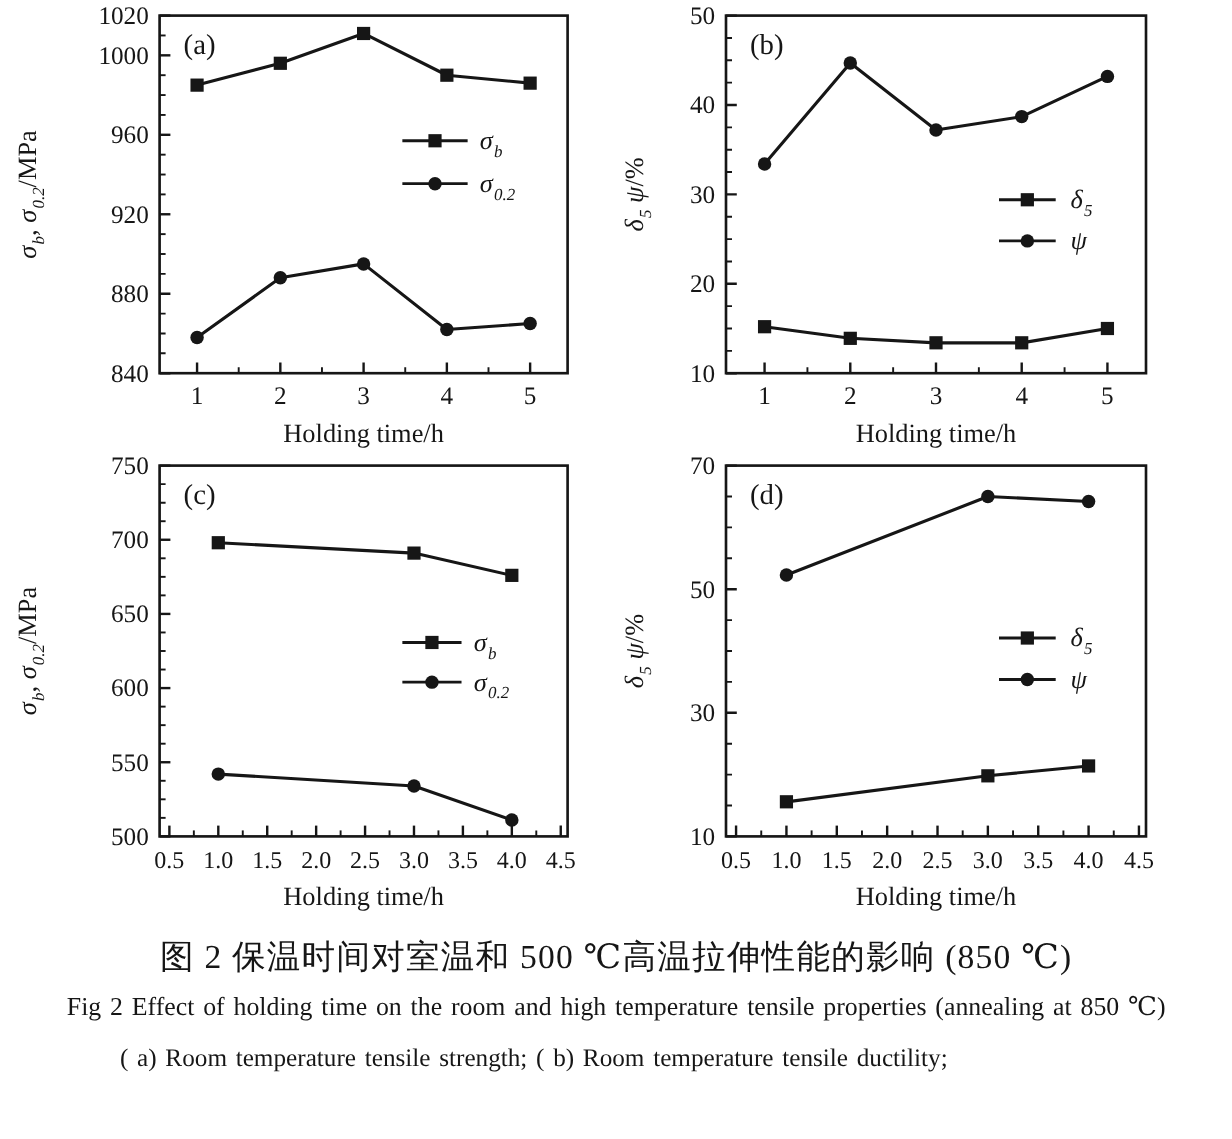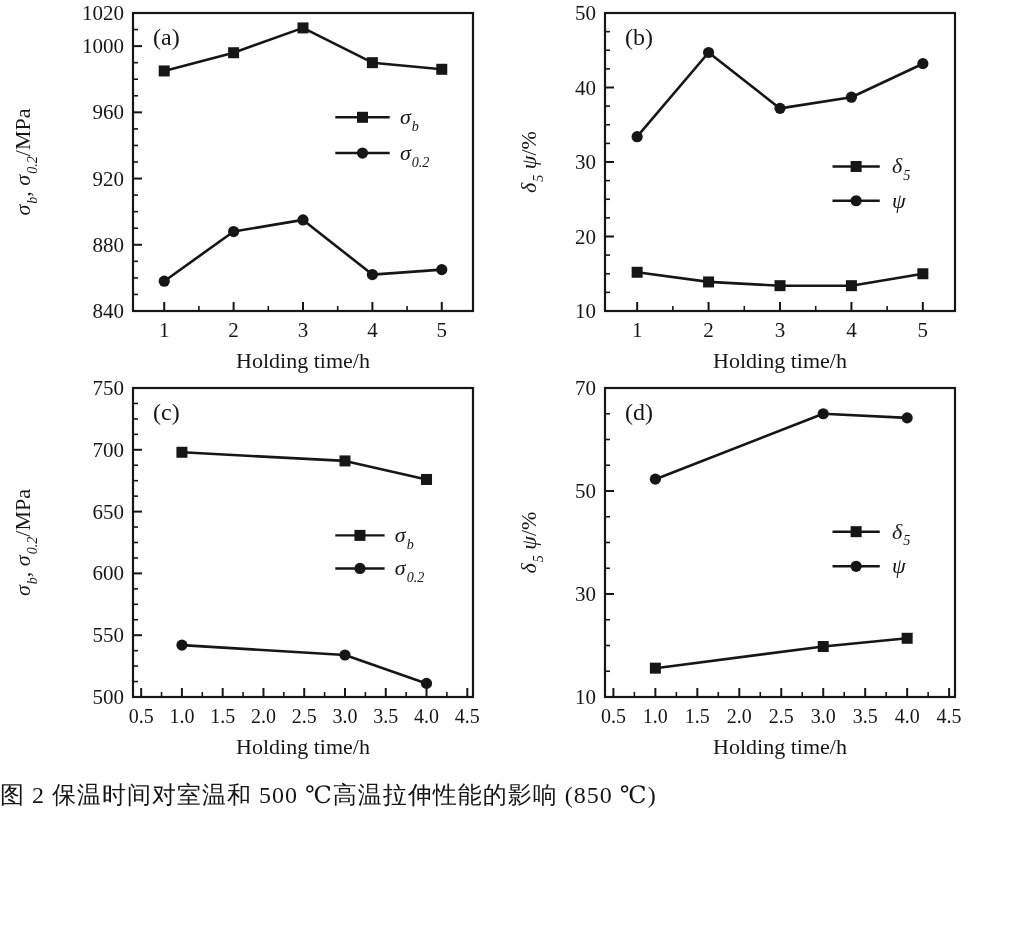--- a/index.html
+++ b/index.html
@@ -21,22 +21,22 @@
   #cell-c { left: 0;   top: 377px; width: 512px; height: 383px; }
   #cell-d { left: 512px; top: 377px; width: 515px; height: 383px; }
   svg text { fill: #161616; }
   .caption-line {
     position: absolute;
     left: 0; right: 0;
     white-space: nowrap;
   }
   #caption-zh {
     top: 779px;
-    text-align: left;
-    font-size: 24px;
+    text-align: center;
+    font-size: 28px;
     letter-spacing: 1px;
   }
   #caption-en {
     top: 827px;
     text-align: center;
     font-size: 21.5px;
     word-spacing: 2px;
   }
   #caption-ab {
     top: 869px;
@@ -341,13 +341,15 @@
           <line x1="320.5" y1="154.685" x2="367.75" y2="154.685" stroke="#161616" stroke-width="2.4"></line>
           <rect x="338.625" y="149.185" width="11" height="11" fill="#161616"></rect>
           <text x="380" y="161.685" font-size="22" text-anchor="start" font-family="&quot;Liberation Serif&quot;, &quot;DejaVu Serif&quot;, serif" fill="#161616"><tspan font-style="italic">δ</tspan><tspan font-size="14.1" dy="6.6" dx="1" font-style="italic">5</tspan></text>
           <line x1="320.5" y1="189.29299999999998" x2="367.75" y2="189.29299999999998" stroke="#161616" stroke-width="2.4"></line>
           <circle cx="344.125" cy="189.29299999999998" r="5.6" fill="#161616"></circle>
           <text x="380" y="196.29299999999998" font-size="22" text-anchor="start" font-family="&quot;Liberation Serif&quot;, &quot;DejaVu Serif&quot;, serif" fill="#161616"><tspan font-style="italic">ψ</tspan></text>
         </g>
       </svg></div>
 
   <div class="caption-line" id="caption-zh">图 2  保温时间对室温和 500 ℃高温拉伸性能的影响 (850 ℃)</div>
+  <div class="caption-line" id="caption-en">Fig 2   Effect of holding time on the room and high temperature tensile properties (annealing at 850 ℃)</div>
+  <div class="caption-line" id="caption-ab">( a)  Room  temperature  tensile  strength;   ( b)  Room  temperature  tensile  ductility;</div>
 </div>
 
 </body></html>

